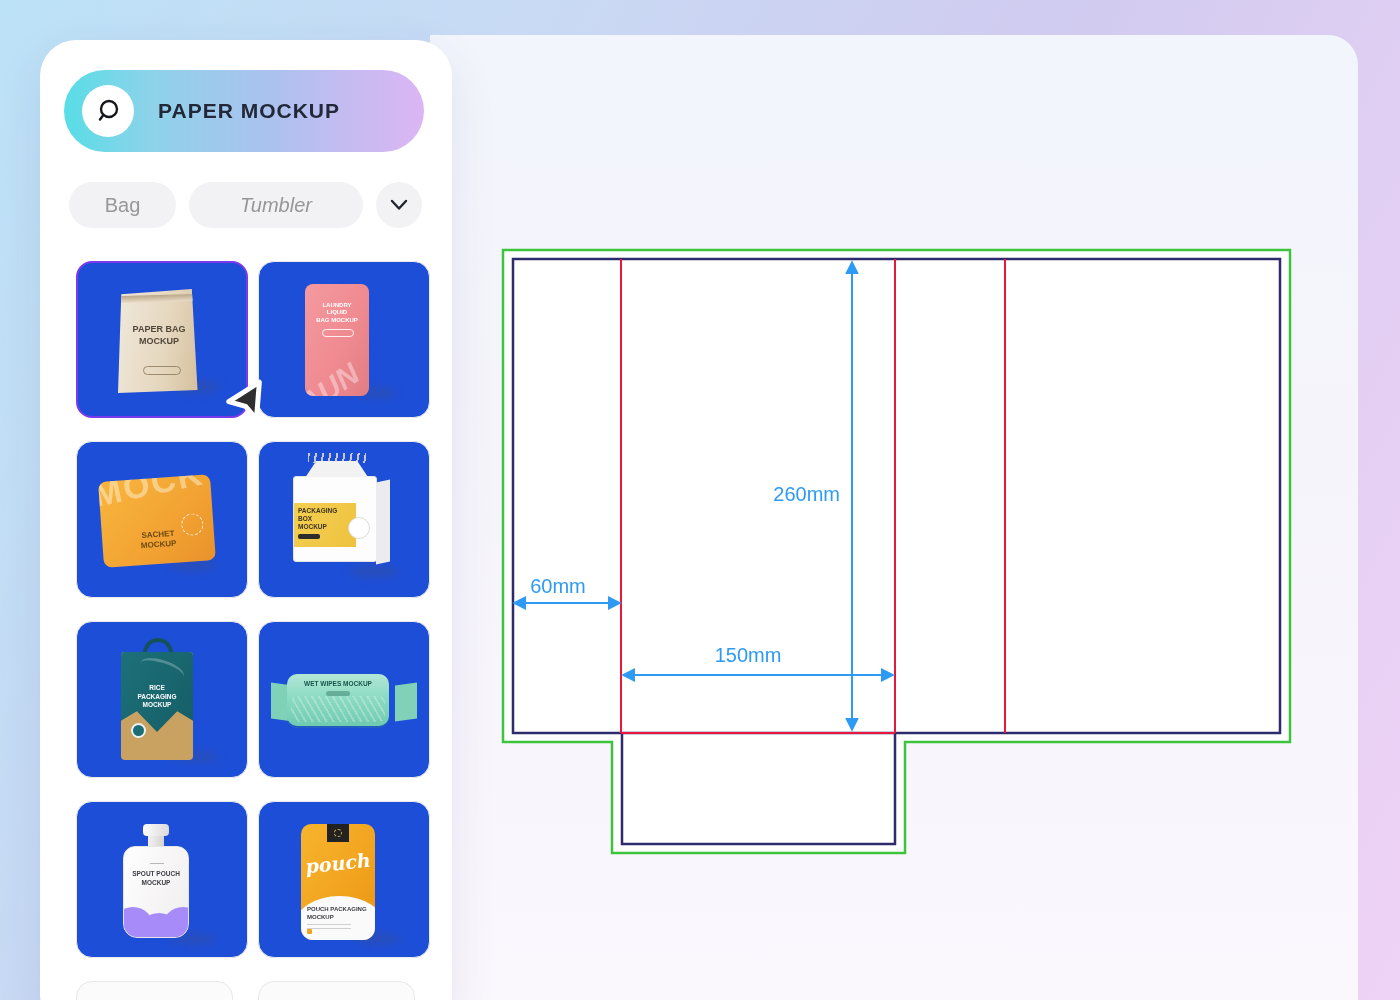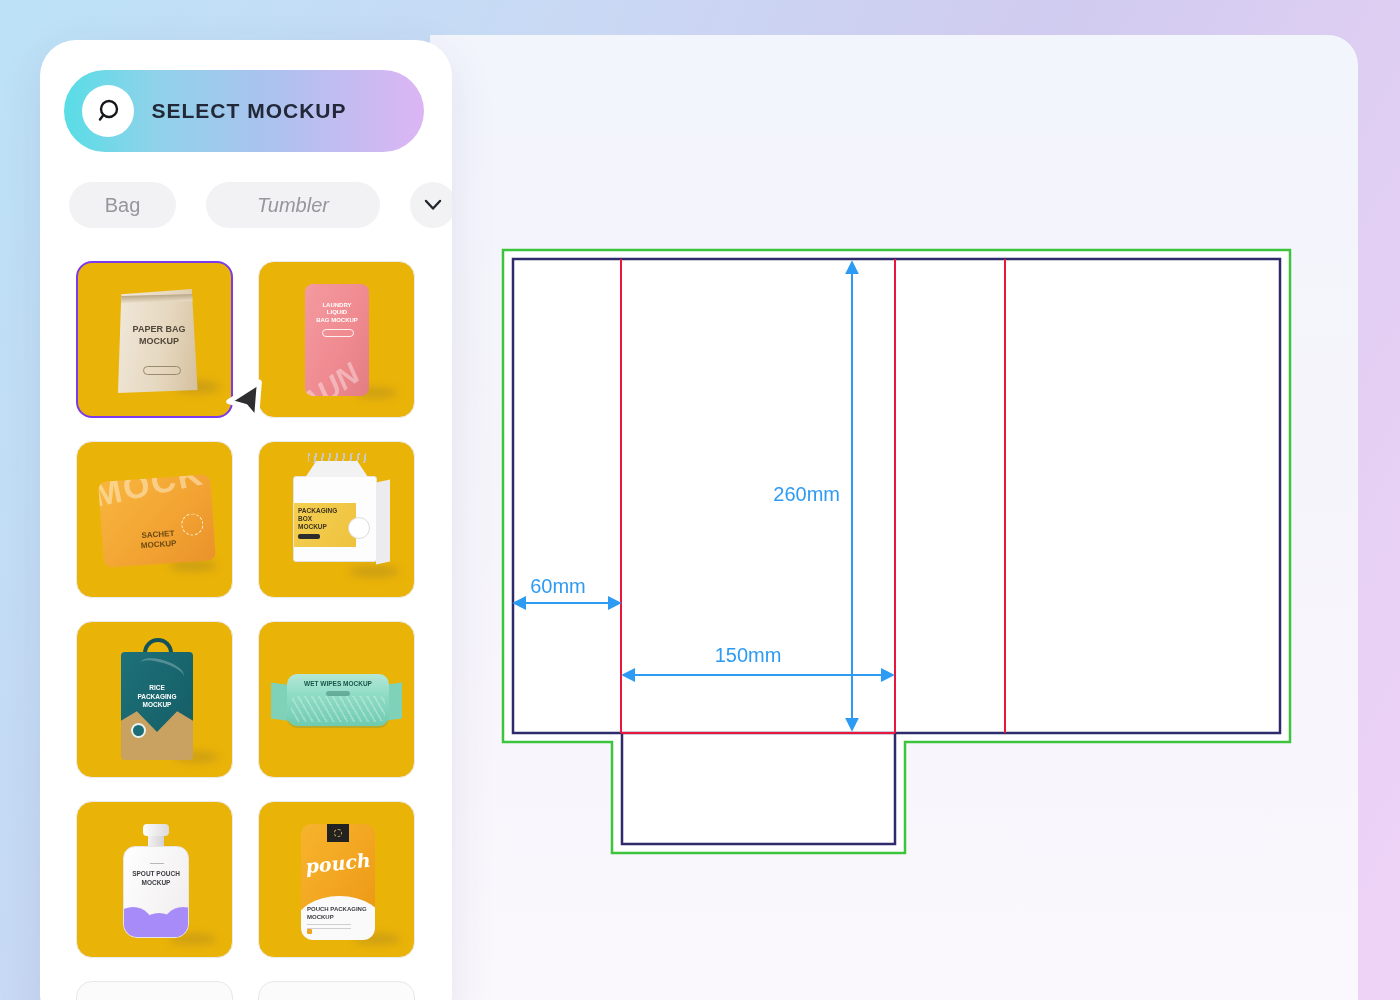--- a/index.html
+++ b/index.html
@@ -24,31 +24,31 @@
 
   .select-pill { position:absolute; left:24px; top:30px; width:360px; height:82px;
     border-radius:41px; display:flex; align-items:center;
     background:linear-gradient(90deg,#58dde6 0%,#8fd2ea 25%,#a9c3ee 55%,#dcb5f4 100%);
     cursor:pointer; }
   .search-circle { width:52px; height:52px; border-radius:50%; background:#ffffff;
     margin-left:18px; display:flex; align-items:center; justify-content:center; flex:0 0 auto; }
   .select-label { flex:1; text-align:center; margin-right:60px;
     font-size:21px; font-weight:700; letter-spacing:1px; color:#222838; }
 
-  .chips { position:absolute; left:29px; top:142px; display:flex; gap:30px; align-items:center; }
+  .chips { position:absolute; left:29px; top:142px; display:flex; gap:13px; align-items:center; }
   .chip { height:46px; border-radius:23px; background:#f2f2f4; color:#96969b;
     font-size:20px; display:flex; align-items:center; justify-content:center; cursor:pointer; }
   .chip.bag { width:107px; }
   .chip.tumbler { width:174px;font-style:italic; }
   .chip-more { width:46px; height:46px; border-radius:50%; background:#f2f2f4;
     display:flex; align-items:center; justify-content:center; cursor:pointer; }
 
   .grid { position:absolute; left:36px; top:221px; width:340px;
     display:grid; grid-template-columns:157px 157px; gap:23px 25px; }
-  .card { width:157px; height:157px; border-radius:16px; background:#eab308;
+  .card { width:172px; height:157px; border-radius:16px; background:#1d4ed8;
     border:1px solid #ebebeb; position:relative; overflow:hidden; cursor:pointer; }
   .card.selected { border:2px solid #7c3aed; }
   .thumb-label { white-space:pre-line; text-align:center; font-weight:700; line-height:1.25; }
   .shadow { position:absolute; background:rgba(90,80,70,0.22); filter:blur(4px); border-radius:50%; }
 
   
   .bag-paper { position:absolute; left:40px; top:26px; width:82px; height:104px;
     background:linear-gradient(100deg,#f0e8da 0%,#e6d8c0 55%,#d4bf9c 100%);
     clip-path:polygon(4% 5%, 90% 0%, 97% 97%, 0% 100%); }
   .bag-paper .fold { position:absolute; left:3%; top:6%; width:90%; height:7px;
@@ -197,21 +197,21 @@
 
   <div class="sidebar">
 
     <div class="select-pill">
       <div class="search-circle">
         <svg width="30" height="30" viewBox="0 0 30 30">
           <circle cx="16" cy="13" r="8" fill="none" stroke="#16181d" stroke-width="2.4"></circle>
           <line x1="10" y1="19.5" x2="7" y2="23.5" stroke="#16181d" stroke-width="2.4" stroke-linecap="round"></line>
         </svg>
       </div>
-      <div class="select-label">SELECT MOCKUP</div>
+      <div class="select-label">PAPER MOCKUP</div>
     </div>
 
     <div class="chips">
       <div class="chip bag">Bag</div>
       <div class="chip tumbler">Tumbler</div>
       <div class="chip-more">
         <svg width="18" height="12" viewBox="0 0 18 12">
           <polyline points="2,2 9,9.5 16,2" fill="none" stroke="#23262e" stroke-width="2.4" stroke-linecap="round" stroke-linejoin="round"></polyline>
         </svg>
       </div>

